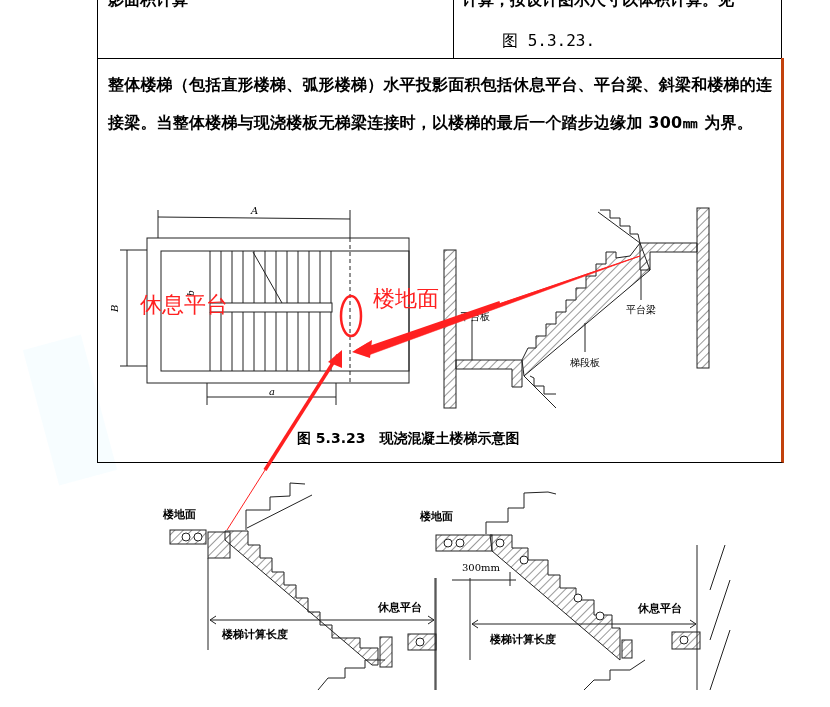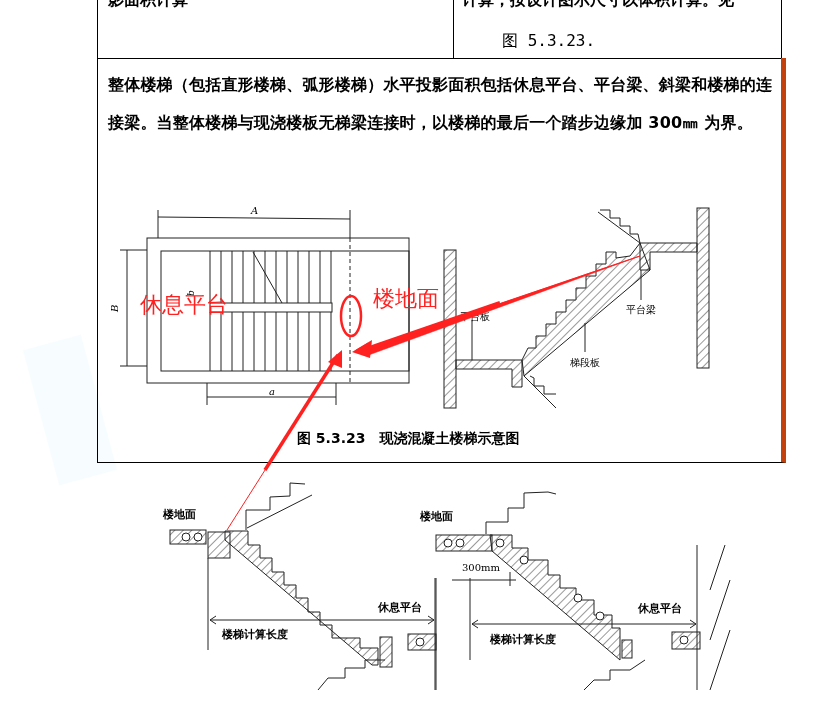--- a/index.html
+++ b/index.html
@@ -6,21 +6,21 @@
   body { width:830px; height:707px; position:relative; overflow:hidden;
          font-family:"DejaVu Serif", serif; color:#000; }
   .row1 { position:absolute; left:97px; top:0; width:683px; height:58px;
           border-left:1px solid #000; border-right:1px solid #000; border-bottom:1px solid #000; }
   .row1 .c1 { position:absolute; left:0; top:0; width:355px; height:58px; border-right:1px solid #000; }
   .row1 .c1 span { position:absolute; left:10px; top:-10px; font-size:16px; font-weight:bold; }
   .row1 .c2 { position:absolute; left:356px; top:0; right:0; height:58px; }
   .row1 .c2 .l1 { position:absolute; left:8px; top:-10px; font-size:16px; font-weight:bold; white-space:nowrap; }
   .row1 .c2 .l2 { position:absolute; left:8px; top:31px; font-size:16px; font-family:"DejaVu Sans Mono", monospace;margin-left:40px; }
   .row2 { position:absolute; left:97px; top:58px; width:683px; height:404px;
-          border-left:1px solid #000; border-right:5px solid #c2410c; border-bottom:1px solid #000; }
+          border-left:1px solid #000; border-right:3px solid #c2410c; border-bottom:1px solid #000; }
   .para { position:absolute; left:10px; top:8px; width:665px; font-size:16px; font-weight:bold;
           line-height:38px; font-family:"DejaVu Sans", sans-serif; letter-spacing:0.2px; }
   svg { position:absolute; left:0; top:0; }
   .red-label { position:absolute; color:#ff2020; font-family:"DejaVu Sans", sans-serif; font-size:22px; }
   .cap { position:absolute; left:297px; top:430px; font-size:14px; font-weight:bold; font-family:"DejaVu Sans", sans-serif;text-align:right; }
   .wm { position:absolute; left:40px; top:340px; width:60px; height:140px; background:rgba(200,240,255,0.15); transform:rotate(-15deg); }
 </style>
 </head>
 <body>
 

